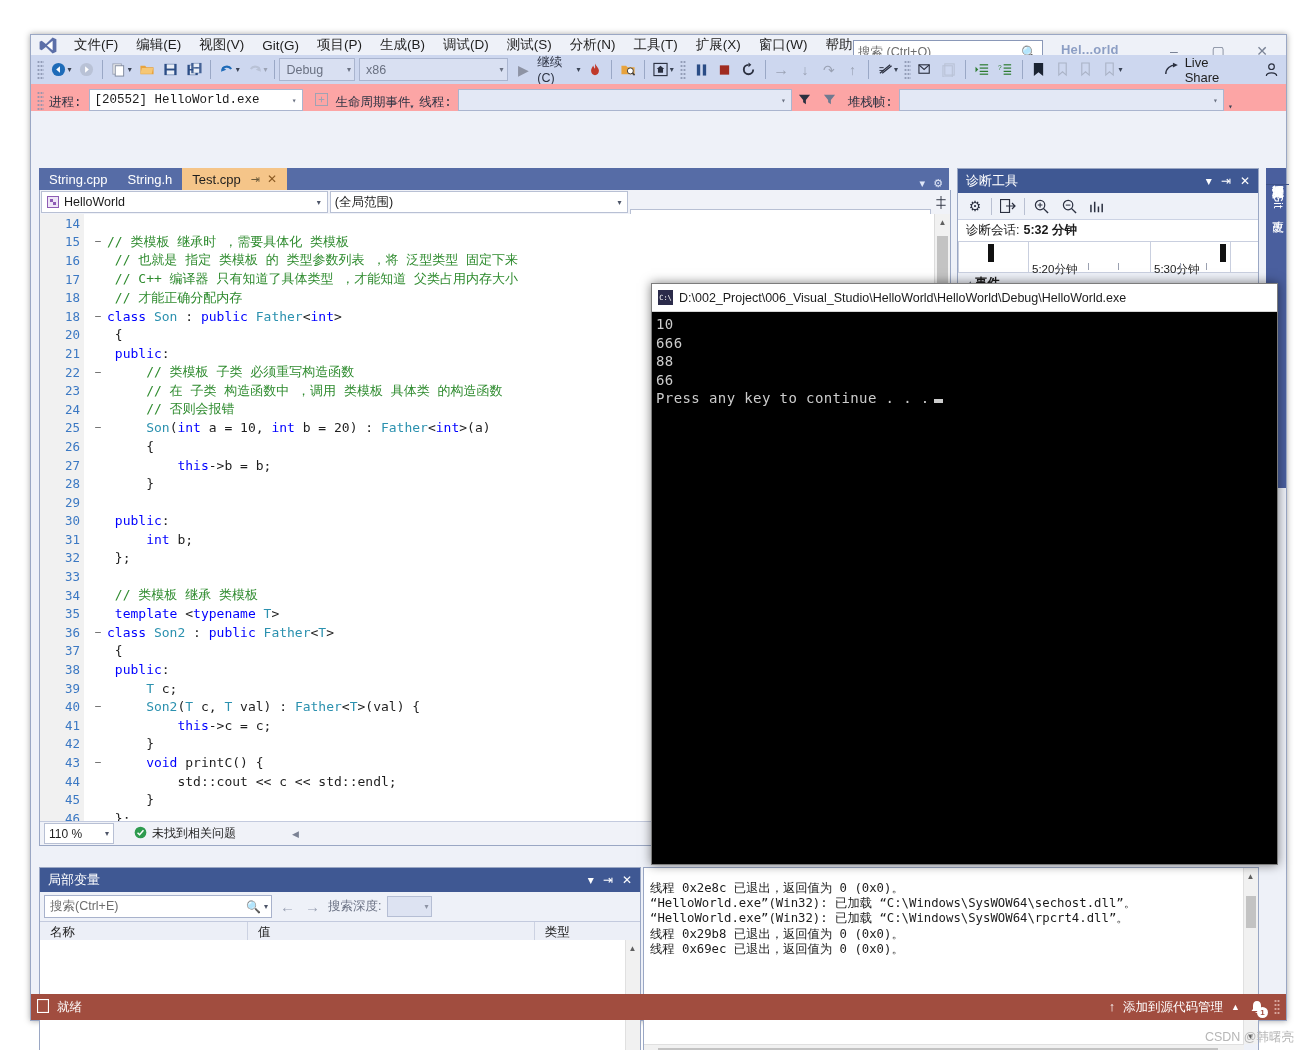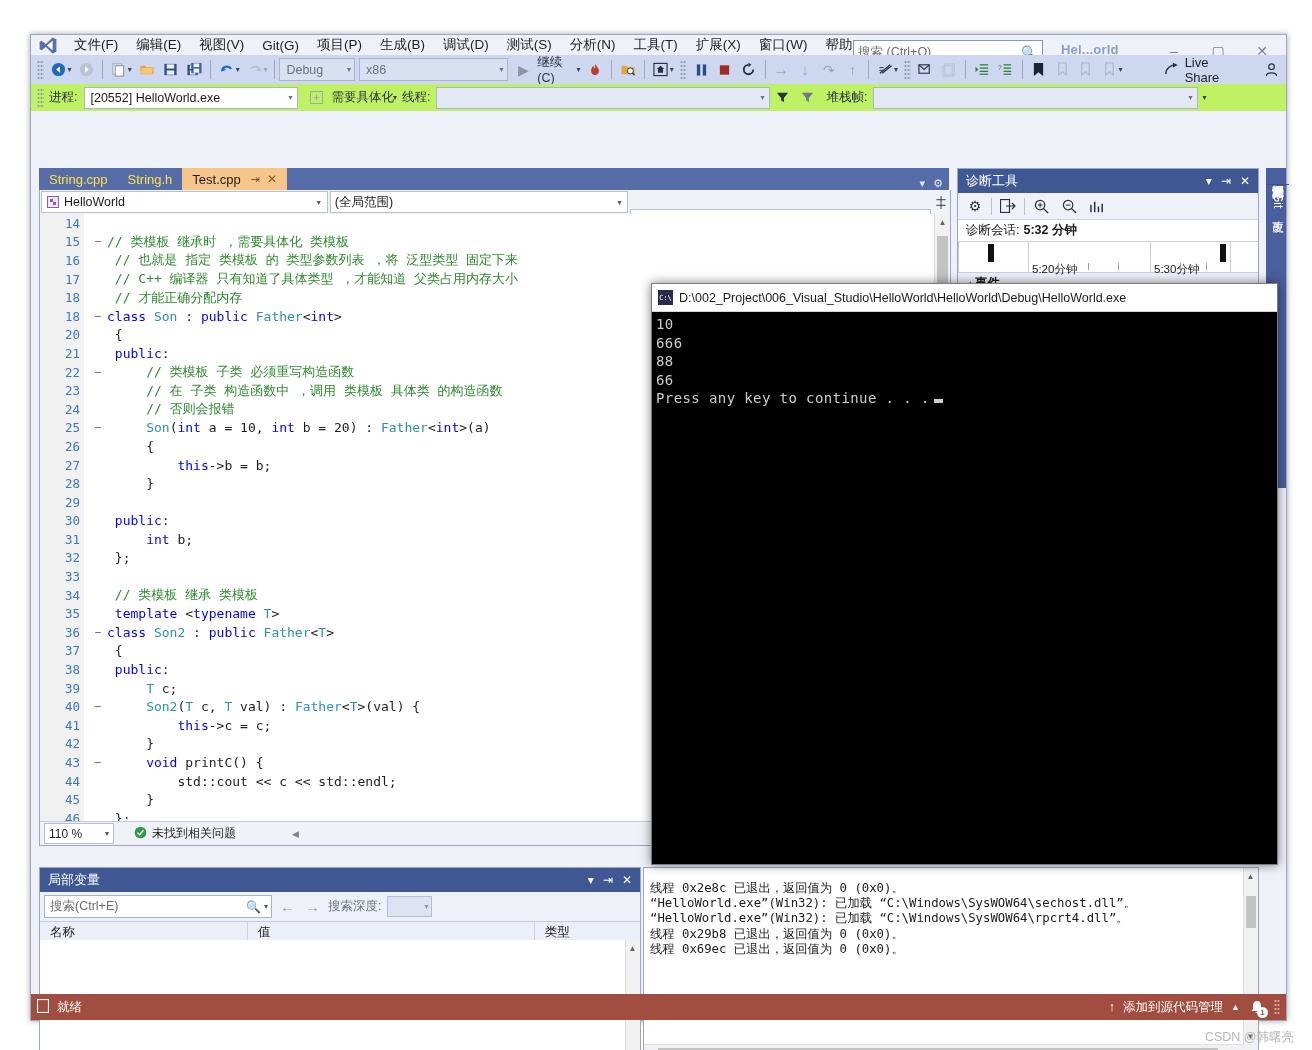--- a/index.html
+++ b/index.html
@@ -32,32 +32,32 @@
   .tsep{width:1px;height:19px;background:#9aa8c6;margin:0 4px;}
   .caret{font-size:8px;color:#3a4355;margin-left:-3px;padding-right:3px;}
   .combo{height:21px;background:#d9e0f2;border:1px solid #aab5cf;display:flex;align-items:center;
          padding:0 3px 0 6px;font-size:12.5px;color:#6a7182;}
   .combo .cv{flex:1;}
   .combo .ar{font-size:8px;color:#6a7182;padding-left:6px;}
   .tlabel{font-size:12.5px;color:#2c3242;padding:0 2px;}
   .liveshare{display:flex;align-items:center;gap:5px;font-size:13px;color:#1e1e1e;}
 
   
-  .tbar2{height:27px;background:#bef264;display:flex;align-items:center;padding:0 3px;position:relative;}
+  .tbar2{height:27px;background:#fca5a5;display:flex;align-items:flex-end;padding:0 3px;position:relative;font-family:Liberation Mono, monospace;}
   .fld{height:20px;background:#ffffff;border:1px solid #aab5cf;display:flex;align-items:center;padding:0 2px 0 5px;
        font-size:12.5px;color:#1b1b1b;}
   .fld.dis{background:#e3e8f5;color:#8d93a4;}
   .fld .ar{font-size:8px;color:#6a7182;padding:0 3px;margin-left:auto;}
 
   
   .workspace{position:absolute;left:0;top:88px;right:0;bottom:0;background:#eef1f8;}
 
   
   .tabstrip{position:absolute;left:8px;top:45px;width:910px;height:22px;background:#566ca6;display:flex;align-items:flex-end;}
-  .dtab{height:22px;display:flex;align-items:center;padding:0 10px;font-size:13px;color:#fde047;background:#566ca6;}
+  .dtab{height:22px;display:flex;align-items:center;padding:0 10px;font-size:13px;color:#ffffff;background:#566ca6;}
   .dtab.active{background:#f5c589;color:#1e1e1e;}
   .dtab .pin{font-size:11px;margin-left:10px;color:#6b5a3a;}
   .dtab .x{font-size:12px;margin-left:7px;color:#8a5a23;}
   .tabstrip .rgt{margin-left:auto;display:flex;align-items:center;gap:8px;padding-right:6px;color:#dfe6f7;font-size:11px;}
 
   
   .editor{position:absolute;left:8px;top:67px;width:910px;height:655px;background:#ffffff;border:1px solid #9aa7c4;border-top:none;}
   .navbar{height:24px;background:#f0f2f8;display:flex;align-items:center;border-bottom:1px solid #c3cade;}
   .navcombo{height:20px;background:#ffffff;border:1px solid #b8c0d4;display:flex;align-items:center;
             padding:0 2px 0 4px;font-size:12.5px;color:#1b1b1b;margin:0 1px;}
@@ -411,21 +411,21 @@
       <div class="fld" style="width:205px;margin-left:5px;">
         <span>[20552] HelloWorld.exe</span>
         <span class="ar">▾</span>
       </div>
       <div class="tb" style="margin-left:6px;color:#8d93a4;">
         <svg width="13" height="13" viewBox="0 0 14 14">
             <rect x="0.5" y="0.5" width="13" height="13" fill="none" stroke="#9aa2b4"></rect>
             <path d="M4 7 H10 M7 4 V10" stroke="#9aa2b4"></path>
           </svg>
       </div>
-      <span class="tlabel">需要具体化</span>
+      <span class="tlabel">生命周期事件</span>
       <span class="caret">▾</span>
       <span class="tlabel">线程:</span>
       <div class="fld dis" style="width:325px;margin-left:4px;">
         <span></span>
         <span class="ar">▾</span>
       </div>
       <div class="tb">
         <svg width="13" height="13" viewBox="0 0 14 14">
             <path d="M1 2 H13 L8.5 7.5 V12 L5.5 10 V7.5 Z" fill="#2b3040"></path>
           </svg>

